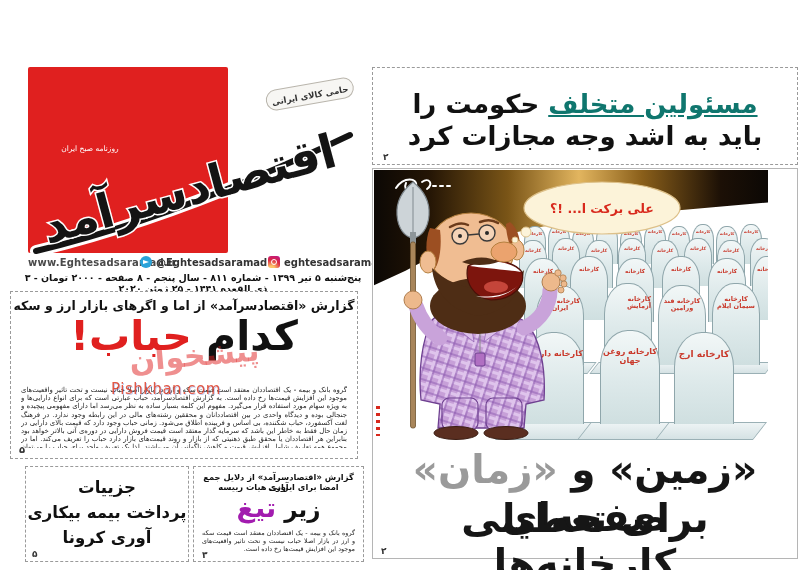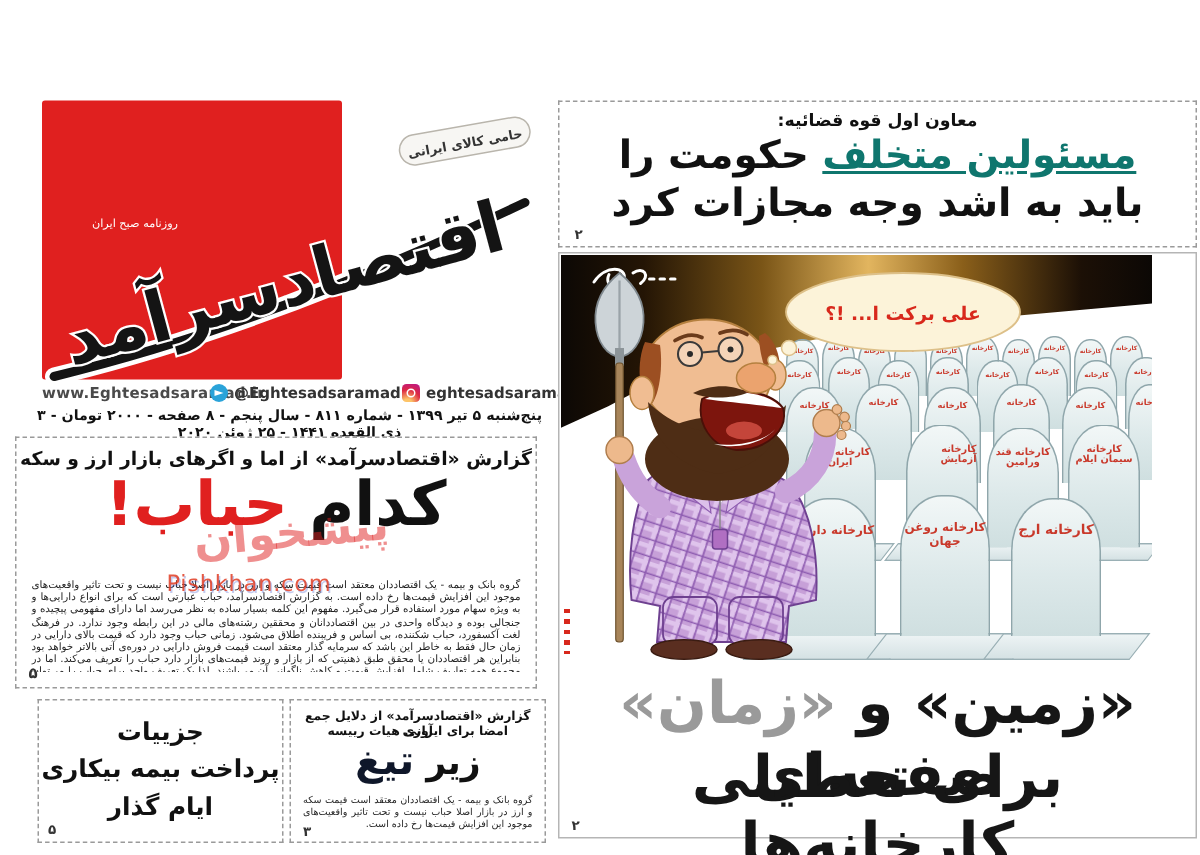--- a/index.html
+++ b/index.html
@@ -62,21 +62,20 @@
     <span class="tg-icon"></span>
     <span>@Eghtesadsaramad</span>
   </div>
   <div class="abs social" style="left:268px;top:256px;">
     <span class="ig-icon"></span>
     <span>eghtesadsaramad</span>
   </div>
   <div class="abs dateline rtl center" style="left:22px;top:272px;width:342px;">پنج‌شنبه ۵ تیر ۱۳۹۹ - شماره ۸۱۱ - سال پنجم - ۸ صفحه - ۲۰۰۰ تومان - ۳ ذی القعده ۱۴۴۱ - ۲۵ ژوئن ۲۰۲۰</div>
 
   <div class="abs box-dashed" style="left:372px;top:67px;width:424px;height:96px;">
-    <div class="abs kicker rtl center" style="left:0;top:5px;width:100%;font-size:11.5px;">معاون اول قوه قضائیه:</div>
     <div class="abs rtl center" style="left:0;top:20px;width:100%;font-size:26px;font-weight:900;line-height:32px;">
       <span style="color:#0f766e;text-decoration:underline;">مسئولین متخلف</span><span style="color:#111;"> حکومت را</span>
     </div>
     <div class="abs rtl center" style="left:0;top:53px;width:100%;font-size:26px;font-weight:900;color:#111;">باید به اشد وجه مجازات کرد</div>
     <div class="pagenum" style="left:10px;bottom:2px;font-size:9px;">۲</div>
   </div>
 
   <div class="abs box-solid" style="left:372px;top:168px;width:424px;height:389px;">
 
     <div class="cartoon">
@@ -297,28 +296,28 @@
     <div class="abs wm-fa" style="left:118px;top:46px;font-size:30px;z-index:3;">پیشخوان</div>
     <div class="abs wm-en" style="left:100px;top:88px;font-size:15px;z-index:3;">Pishkhan.com</div>
     <div class="abs bodytext rtl" style="left:10px;top:94px;width:326px;height:62px;font-size:6.9px;line-height:8.2px;overflow:hidden;">گروه بانک و بیمه - یک اقتصاددان معتقد است قیمت سکه و ارز در بازار اصلا حباب نیست و تحت تاثیر واقعیت‌های موجود این افزایش قیمت‌ها رخ داده است. به گزارش اقتصادسرآمد، حباب عبارتی است که برای انواع دارایی‌ها و به ویژه سهام مورد استفاده قرار می‌گیرد. مفهوم این کلمه بسیار ساده به نظر می‌رسد اما دارای مفهومی پیچیده و جنجالی بوده و دیدگاه واحدی در بین اقتصاددانان و محققین رشته‌های مالی در این رابطه وجود ندارد. در فرهنگ لغت آکسفورد، حباب شکننده، بی اساس و فریبنده اطلاق می‌شود. زمانی حباب وجود دارد که قیمت بالای دارایی در زمان حال فقط به خاطر این باشد که سرمایه گذار معتقد است قیمت فروش دارایی در دوره‌ی آتی بالاتر خواهد بود بنابراین هر اقتصاددان یا محقق طبق ذهنیتی که از بازار و روند قیمت‌های بازار دارد حباب را تعریف می‌کند. اما در مجموع همه تعاریف شامل افزایش قیمت و کاهش ناگهانی آن می‌باشند. لذا یک تعریف واحد برای حباب را می‌توان به طور خلاصه چنین بیان کرد: حباب یعنی افزایش ...</div>
     <div class="pagenum" style="left:8px;bottom:3px;">۵</div>
   </div>
 
   <div class="abs box-dashed" style="left:25px;top:466px;width:162px;height:94px;">
     <div class="abs rtl center" style="left:0;top:8px;width:100%;font-size:16.5px;font-weight:900;line-height:25px;color:#111;">
       <div>جزییات</div>
       <div>پرداخت بیمه بیکاری</div>
-      <div>ایام گذار</div>
+      <div>آوری کرونا</div>
     </div>
     <div class="pagenum" style="left:6px;bottom:2px;font-size:9px;">۵</div>
   </div>
 
   <div class="abs box-dashed" style="left:193px;top:466px;width:169px;height:94px;">
     <div class="abs kicker rtl center" style="left:0;top:5px;width:100%;font-size:8.3px;">گزارش «اقتصادسرآمد» از دلایل جمع آوری</div>
     <div class="abs kicker rtl center" style="left:0;top:15px;width:100%;font-size:8.3px;">امضا برای ایرانی هیات رییسه</div>
     <div class="abs rtl center" style="left:0;top:24px;width:100%;line-height:34px;">
-      <span style="font-size:23px;font-weight:900;color:#111;">زیر </span><span style="font-size:27px;font-weight:900;color:#0f172a;">تیغ</span>
+      <span style="font-size:23px;font-weight:900;color:#111;">زیر </span><span style="font-size:27px;font-weight:900;color:#a21caf;">تیغ</span>
     </div>
     <div class="abs bodytext rtl" style="left:8px;top:62px;width:153px;height:26px;font-size:6.4px;line-height:8px;overflow:hidden;">گروه بانک و بیمه - یک اقتصاددان معتقد است قیمت سکه و ارز در بازار اصلا حباب نیست و تحت تاثیر واقعیت‌های موجود این افزایش قیمت‌ها رخ داده است.</div>
     <div class="pagenum" style="left:8px;bottom:1px;font-size:9px;">۳</div>
   </div>
 
 </div>
 
 </body></html>

